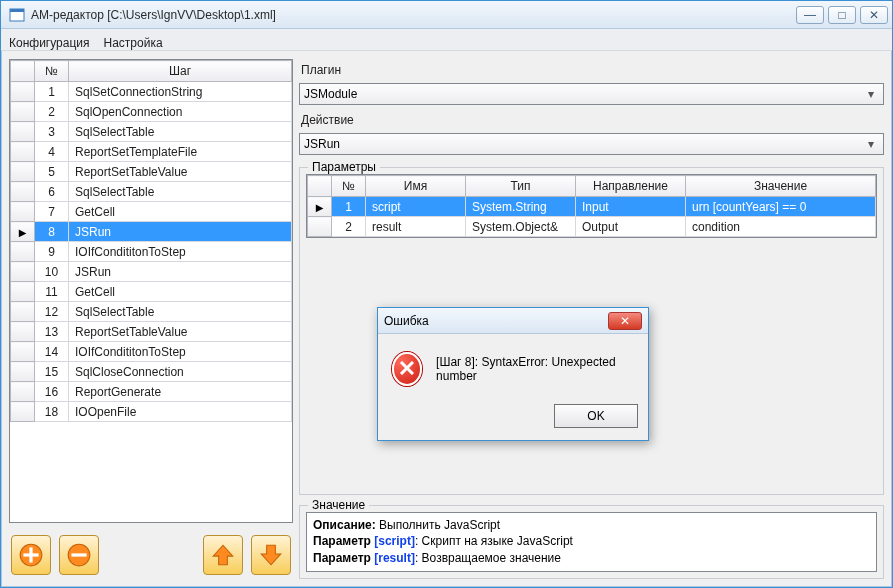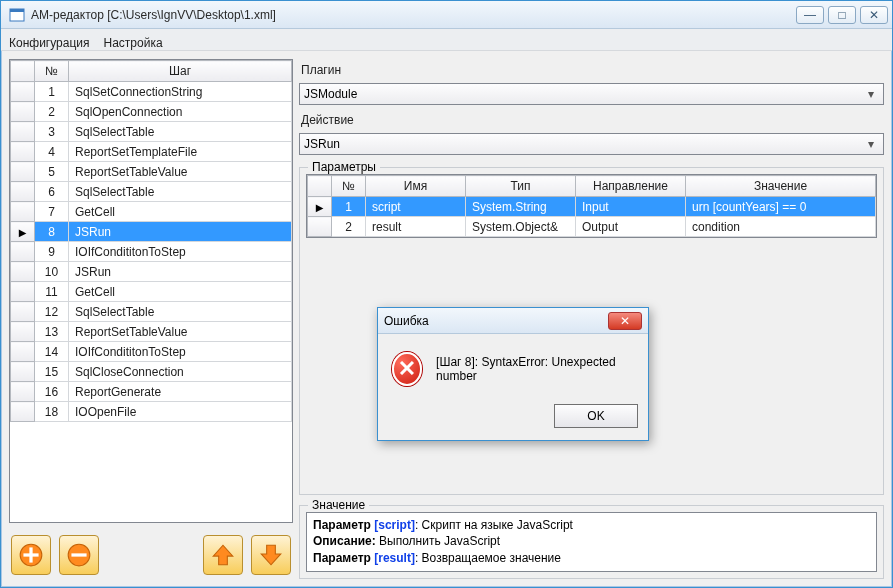--- a/index.html
+++ b/index.html
@@ -250,22 +250,22 @@
                   <td>condition</td>
                 </tr>
               </tbody>
           </table>
         </div>
       </div>
 
       <div class="group" style="margin-top:6px">
         <span class="group-title">Значение</span>
         <div class="desc-box">
+          <div><b>Описание:</b><span> Выполнить JavaScript</span></div>
           <div><b>Параметр </b><span class="pkey">[script]</span><span>: Скрипт на языке JavaScript</span></div>
-          <div><b>Описание:</b><span> Выполнить JavaScript</span></div>
           <div><b>Параметр </b><span class="pkey">[result]</span><span>: Возвращаемое значение</span></div>
         </div>
       </div>
     </div>
 
     <div class="dialog">
       <div class="dlg-title">
         <span>Ошибка</span>
         <div class="dlg-close">
             <span>✕</span>

